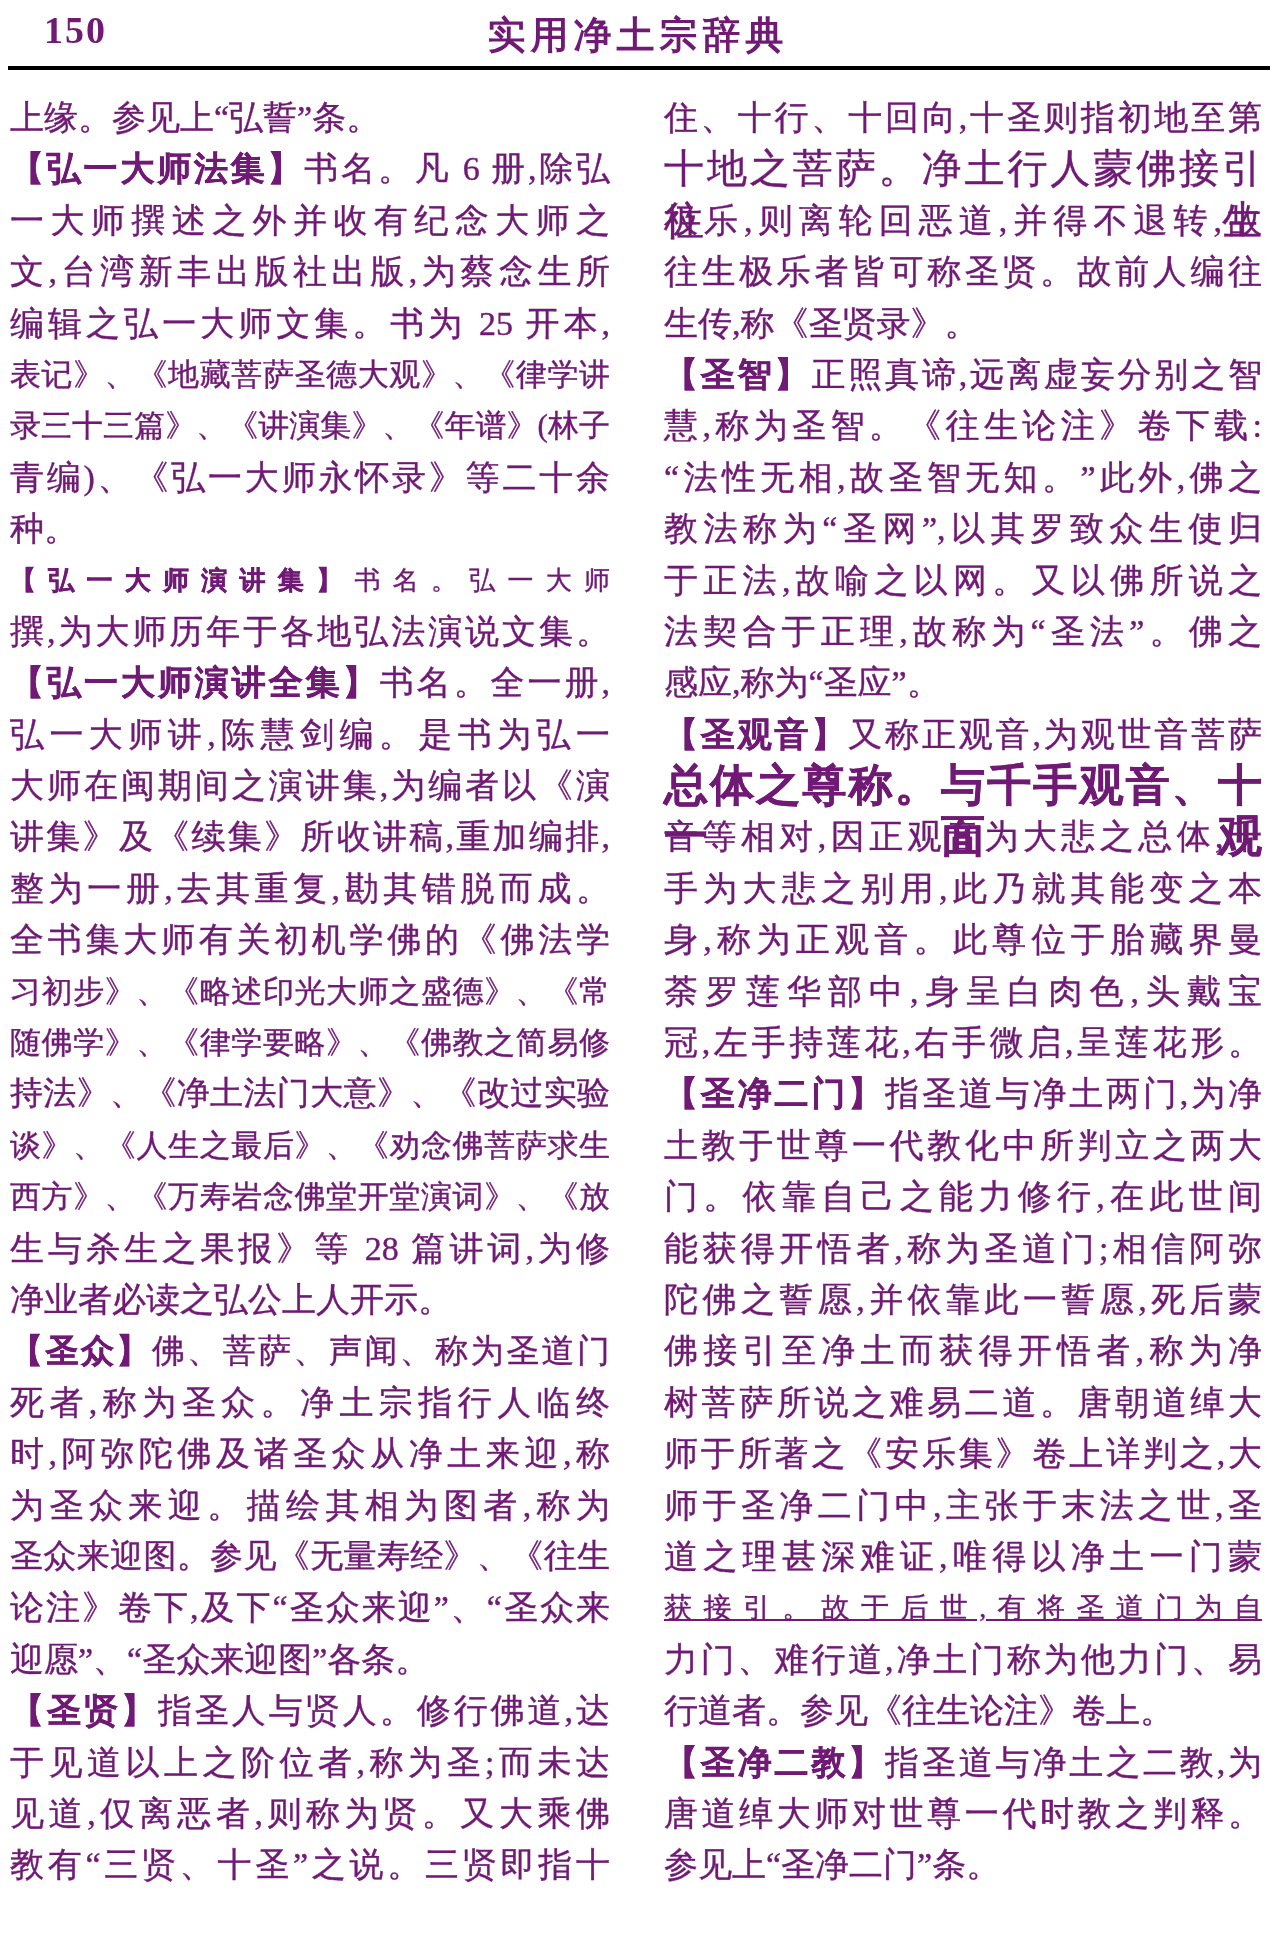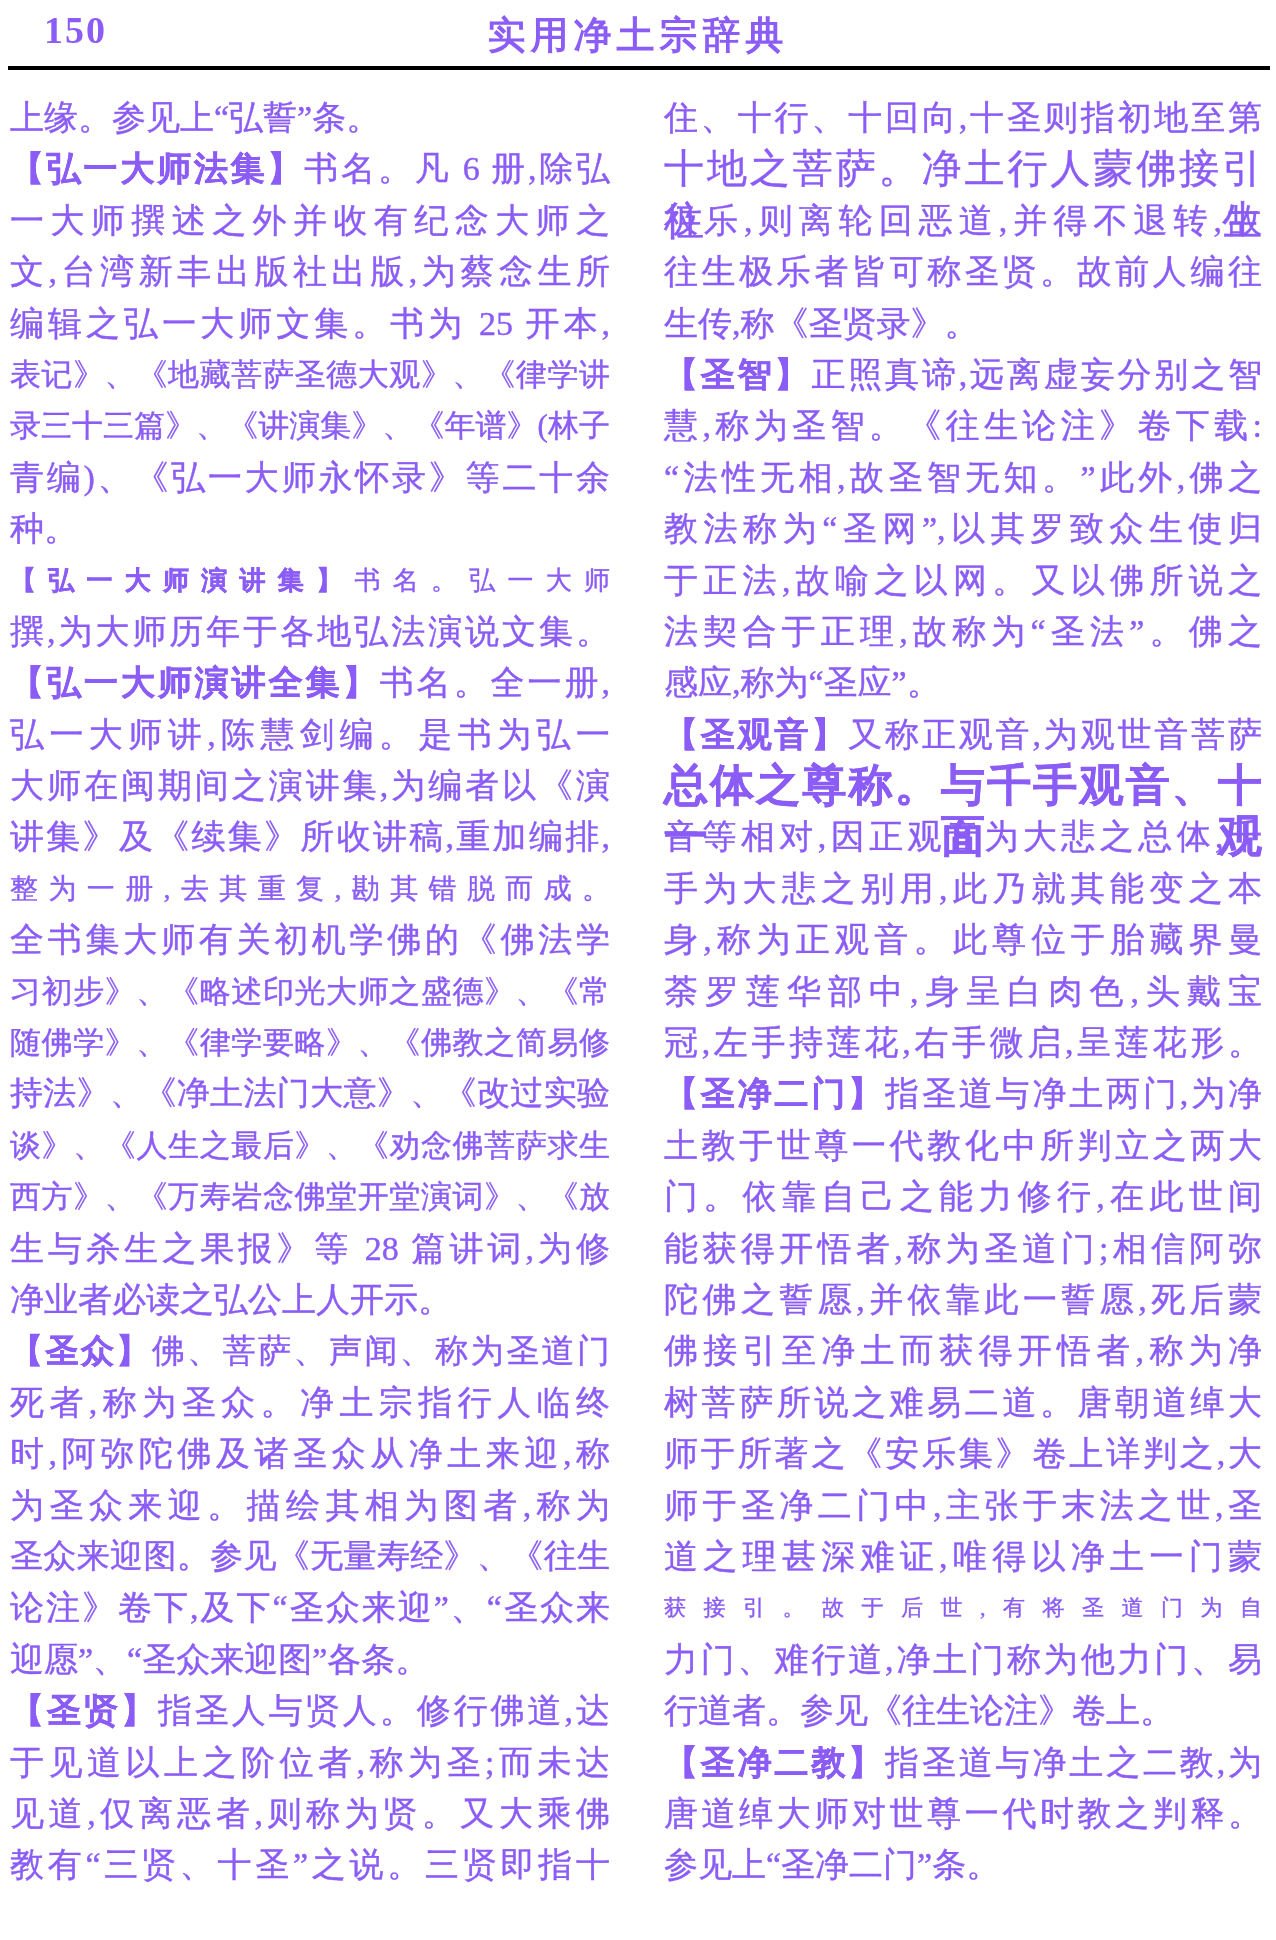--- a/index.html
+++ b/index.html
@@ -3,21 +3,21 @@
 <meta charset="utf-8">
 <style>
   html, body { margin: 0; padding: 0; background: #e8e8e8; }
   .page {
     position: relative;
     width: 1276px;
     height: 1940px;
     background: #ffffff;
     overflow: hidden;
     font-family: "Liberation Serif", serif;
-    color: #8b5cf6;
+    color: #701a75;
   }
   .page-num {
     position: absolute;
     left: 44px;
     top: 8px;
     font-size: 38px;
     font-weight: 700;
     letter-spacing: 2px;
   }
   .header-title {
@@ -78,21 +78,21 @@
       <div class="line" style="font-size: 31px;"><span>表记》、《地藏菩萨圣德大观》、《律学讲</span></div>
       <div class="line" style="font-size: 31px;"><span>录三十三篇》、《讲演集》、《年谱》(林子</span></div>
       <div class="line" style="font-size: 34px;"><span>青编)、《弘一大师永怀录》等二十余</span></div>
       <div class="line para-end" style="font-size: 34px;"><span>种。</span></div>
       <div class="line" style="font-size: 26px;"><b class="head">【弘一大师演讲集】</b><span>书名。弘一大师</span></div>
       <div class="line" style="font-size: 34px;"><span>撰,为大师历年于各地弘法演说文集。</span></div>
       <div class="line" style="font-size: 34px;"><b class="head">【弘一大师演讲全集】</b><span>书名。全一册,</span></div>
       <div class="line" style="font-size: 34px;"><span>弘一大师讲,陈慧剑编。是书为弘一</span></div>
       <div class="line" style="font-size: 34px;"><span>大师在闽期间之演讲集,为编者以《演</span></div>
       <div class="line" style="font-size: 34px;"><span>讲集》及《续集》所收讲稿,重加编排,</span></div>
-      <div class="line" style="font-size: 28px;"><span>整为一册,去其重复,勘其错脱而成。</span></div>
+      <div class="line" style="font-size: 34px;"><span>整为一册,去其重复,勘其错脱而成。</span></div>
       <div class="line" style="font-size: 34px;"><span>全书集大师有关初机学佛的《佛法学</span></div>
       <div class="line" style="font-size: 31px;"><span>习初步》、《略述印光大师之盛德》、《常</span></div>
       <div class="line" style="font-size: 31px;"><span>随佛学》、《律学要略》、《佛教之简易修</span></div>
       <div class="line" style="font-size: 33px;"><span>持法》、《净土法门大意》、《改过实验</span></div>
       <div class="line" style="font-size: 31px;"><span>谈》、《人生之最后》、《劝念佛菩萨求生</span></div>
       <div class="line" style="font-size: 31px;"><span>西方》、《万寿岩念佛堂开堂演词》、《放</span></div>
       <div class="line" style="font-size: 34px;"><span>生与杀生之果报》等 28 篇讲词,为修</span></div>
       <div class="line para-end" style="font-size: 34px;"><span>净业者必读之弘公上人开示。</span></div>
       <div class="line" style="font-size: 33px;"><b class="head">【圣众】</b><span>佛、菩萨、声闻、称为圣道门</span></div>
       <div class="line" style="font-size: 34px;"><span>死者,称为圣众。净土宗指行人临终</span></div>
@@ -129,20 +129,20 @@
       <div class="line" style="font-size: 34px;"><b class="head">【圣净二门】</b><span>指圣道与净土两门,为净</span></div>
       <div class="line" style="font-size: 34px;"><span>土教于世尊一代教化中所判立之两大</span></div>
       <div class="line" style="font-size: 34px;"><span>门。依靠自己之能力修行,在此世间</span></div>
       <div class="line" style="font-size: 34px;"><span>能获得开悟者,称为圣道门;相信阿弥</span></div>
       <div class="line" style="font-size: 34px;"><span>陀佛之誓愿,并依靠此一誓愿,死后蒙</span></div>
       <div class="line" style="font-size: 34px;"><span>佛接引至净土而获得开悟者,称为净</span></div>
       <div class="line" style="font-size: 34px;"><span>树菩萨所说之难易二道。唐朝道绰大</span></div>
       <div class="line" style="font-size: 34px;"><span>师于所著之《安乐集》卷上详判之,大</span></div>
       <div class="line" style="font-size: 34px;"><span>师于圣净二门中,主张于末法之世,圣</span></div>
       <div class="line" style="font-size: 34px;"><span>道之理甚深难证,唯得以净土一门蒙</span></div>
-      <div class="line" style="font-size: 22px;"><span>获接引。故于后世,有将圣道门为自</span></div>
+      <div class="line" style="font-size: 28px; text-decoration: underline;"><span>获接引。故于后世,有将圣道门为自</span></div>
       <div class="line" style="font-size: 34px;"><span>力门、难行道,净土门称为他力门、易</span></div>
       <div class="line para-end" style="font-size: 34px;"><span>行道者。参见《往生论注》卷上。</span></div>
       <div class="line" style="font-size: 34px;"><b class="head">【圣净二教】</b><span>指圣道与净土之二教,为</span></div>
       <div class="line" style="font-size: 34px;"><span>唐道绰大师对世尊一代时教之判释。</span></div>
       <div class="line para-end" style="font-size: 34px;"><span>参见上“圣净二门”条。</span></div>
     </div>
 </div>
 
 </body></html>

